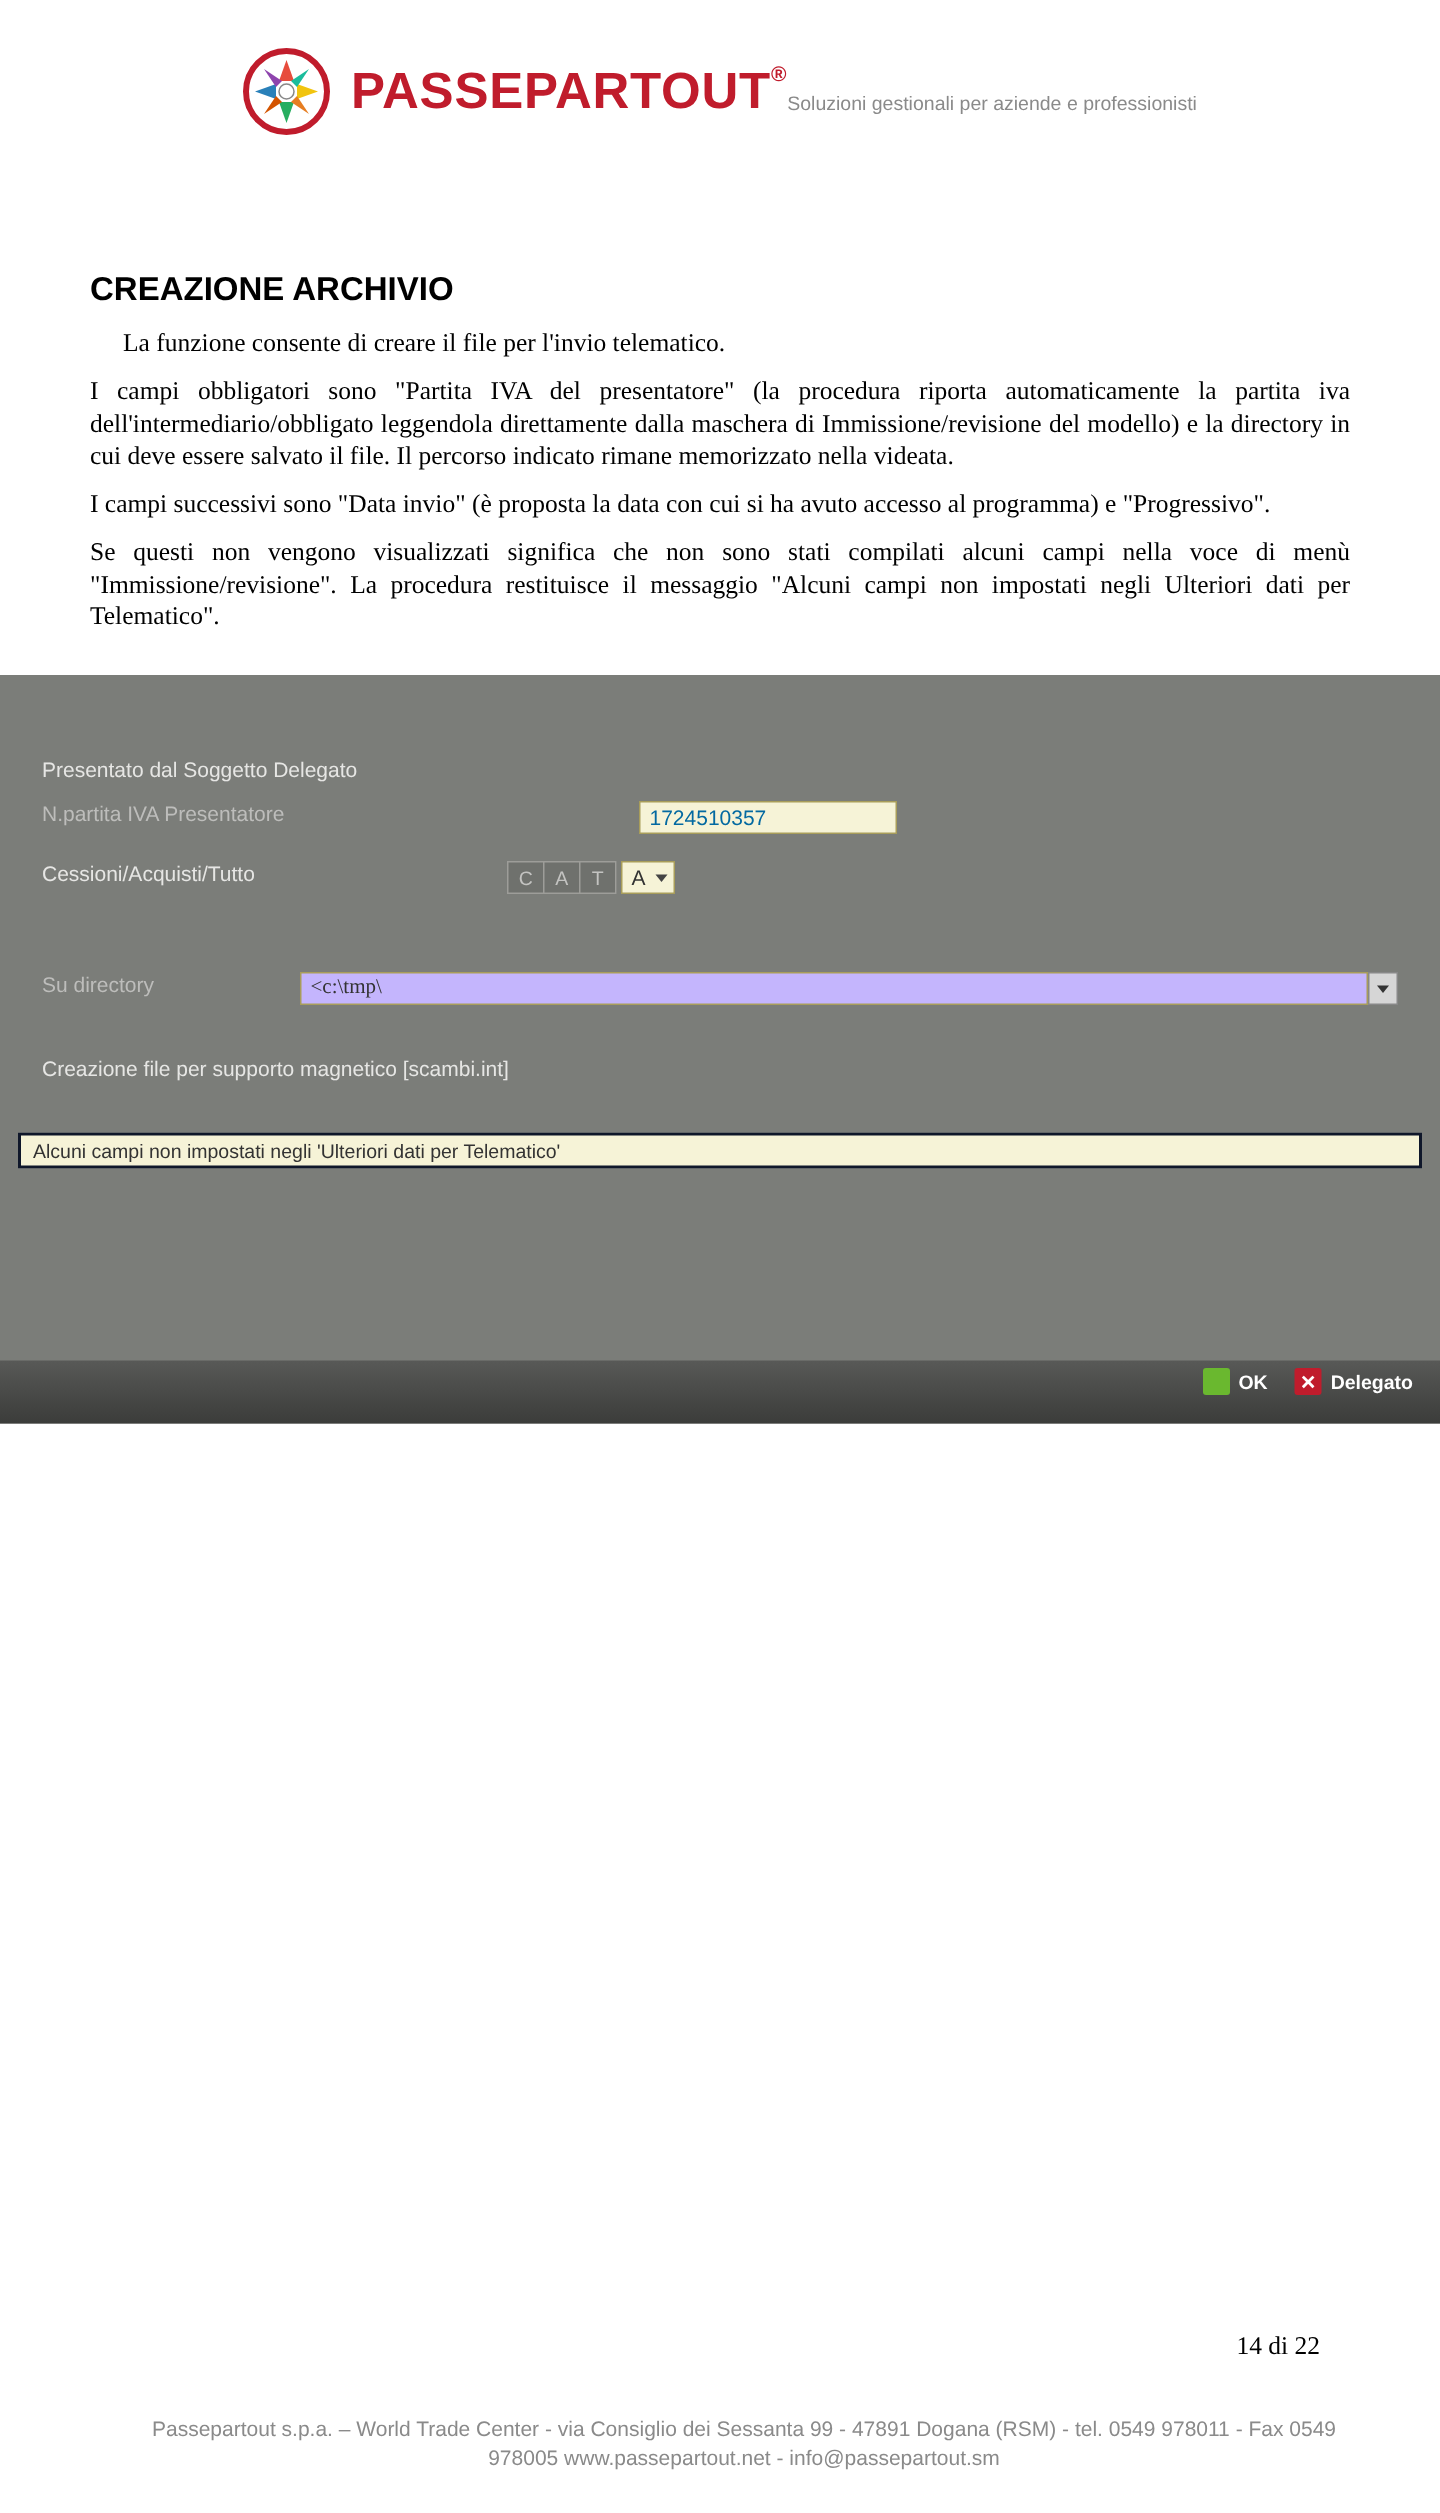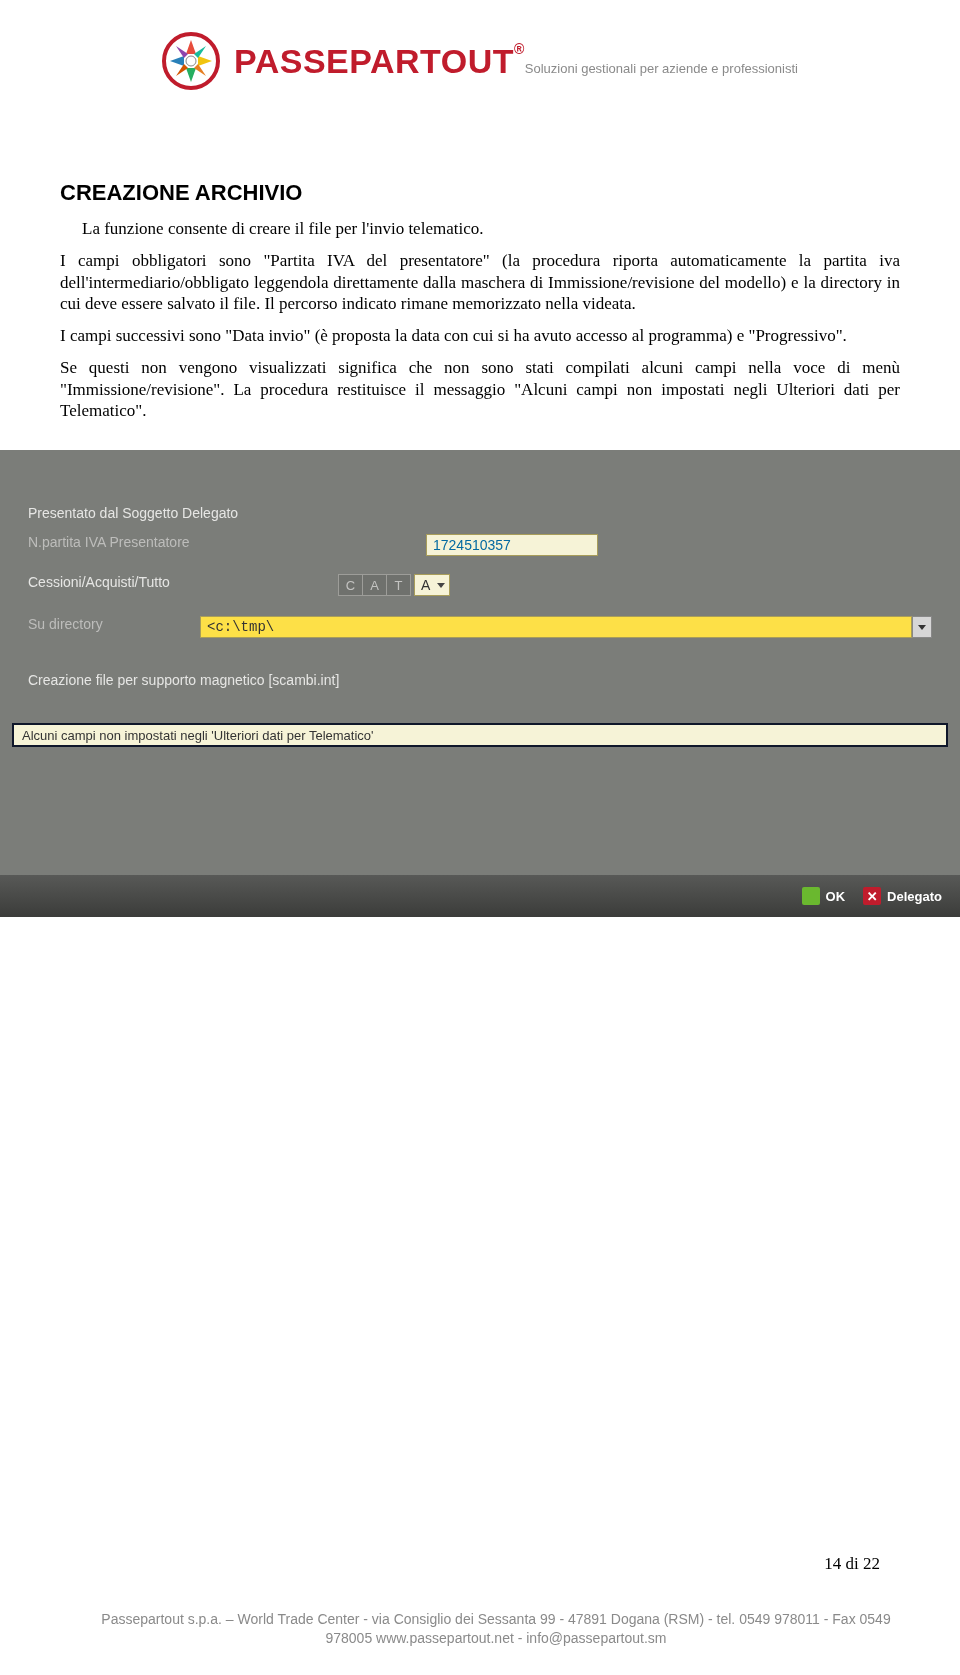--- a/index.html
+++ b/index.html
@@ -131,29 +131,29 @@
   }
   .cat-sel::after {
     content: "";
     position: absolute;
     right: 4px;
     top: 8px;
     border-left: 4px solid transparent;
     border-right: 4px solid transparent;
     border-top: 5px solid #444;
   }
-  .dir-row { margin-top: 14px; }
+  .dir-row { margin-top: 46px; }
   .dir-row .shot-label { flex: 0 0 172px; color: #bdbdbb; }
   .dir-input {
     flex: 1 1 auto;
     height: 22px;
-    background: #fde047;
+    background: #c4b5fd;
     border: 1px solid #a89d5a;
     color: #333;
-    font-family: Liberation Mono, monospace;
+    font-family: Liberation Serif, serif;
     font-size: 14px;
     padding: 1px 6px;
   }
   .dir-drop {
     width: 20px;
     height: 22px;
     background: #d6d6d6;
     border: 1px solid #888;
     display: flex;
     align-items: center;
@@ -179,21 +179,20 @@
     font-size: 13px;
   }
 
   .shot-footer {
     position: absolute;
     left: 0; right: 0; bottom: 0;
     height: 42px;
     background: linear-gradient(#585957, #3b3c3a);
     display: flex;
     justify-content: flex-end;
-    align-items: center;
     padding: 0 10px;
     gap: 6px;
   }
   .footer-btn {
     display: flex;
     align-items: center;
     gap: 6px;
     height: 28px;
     padding: 0 8px 0 4px;
     color: #fff;

